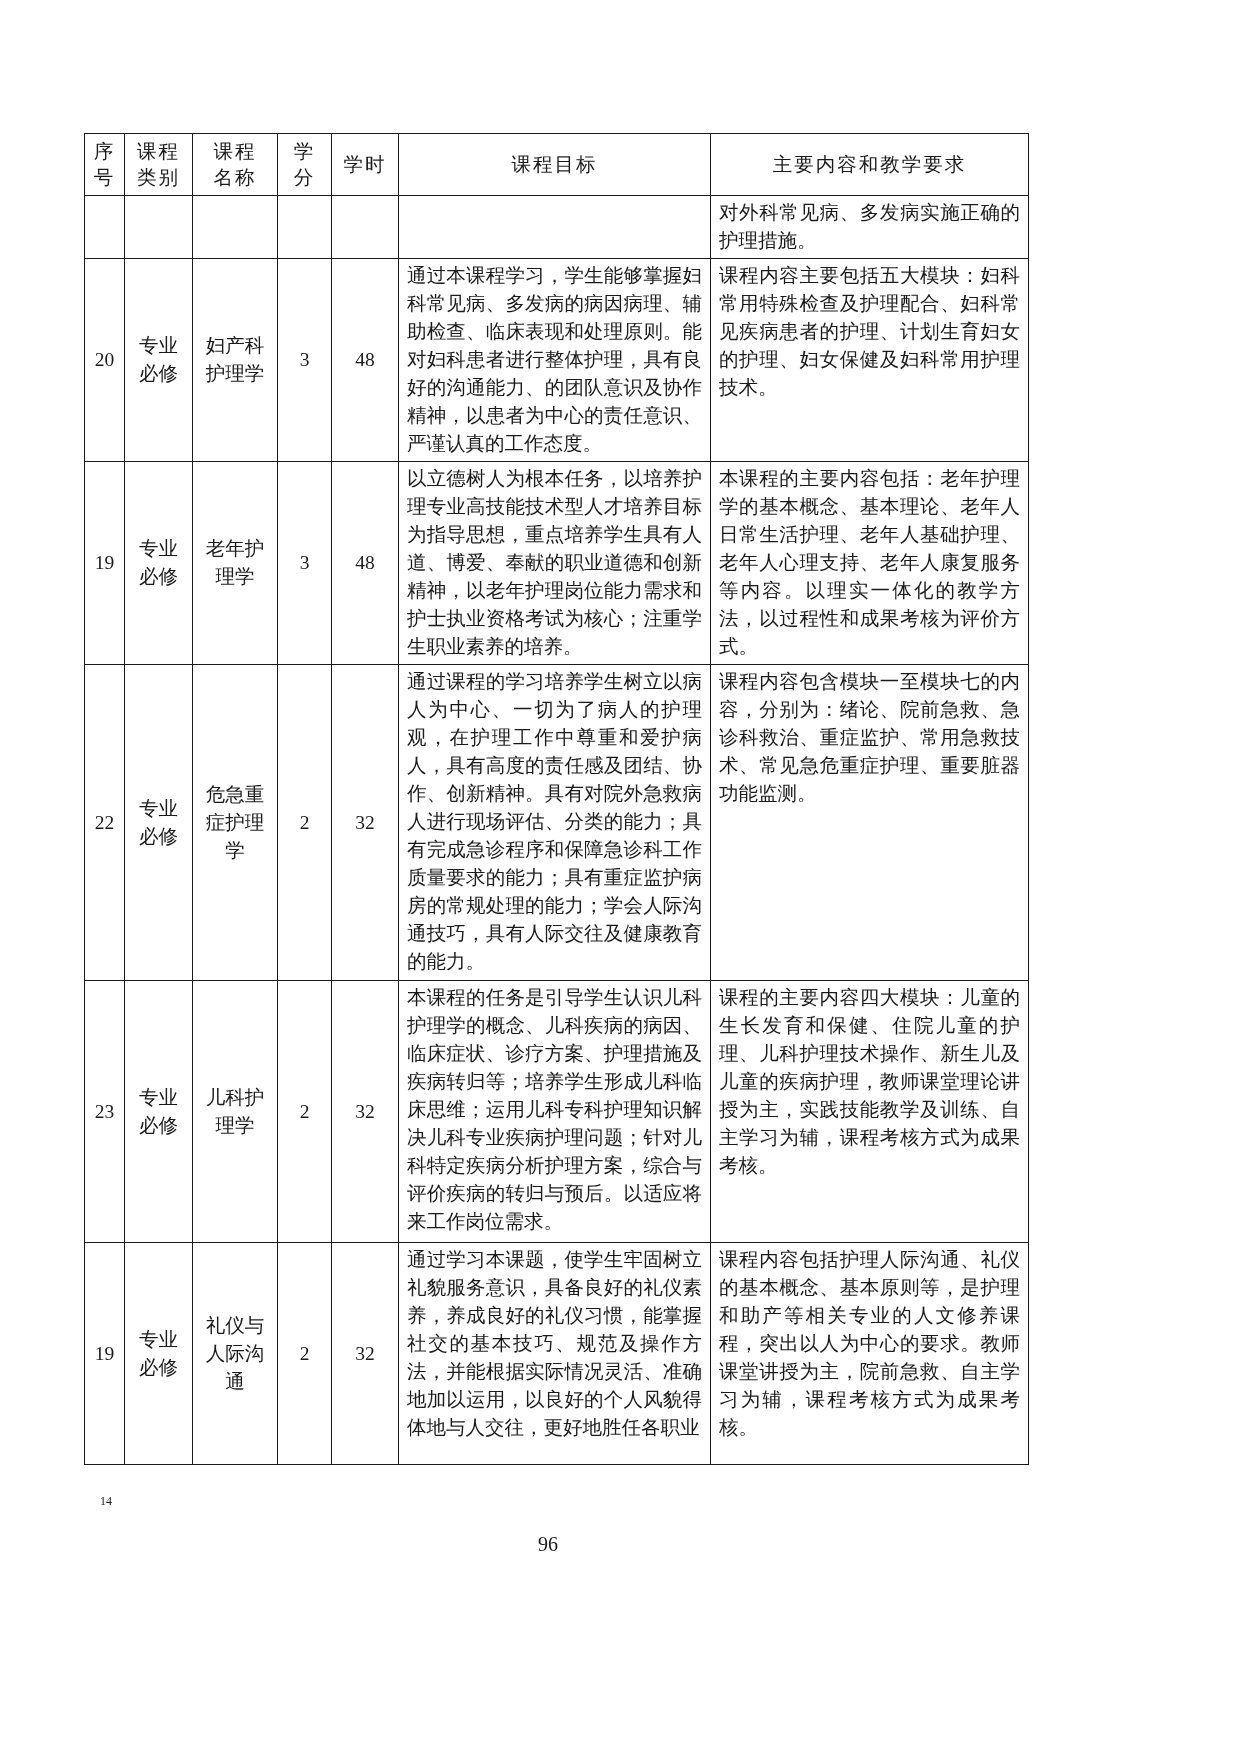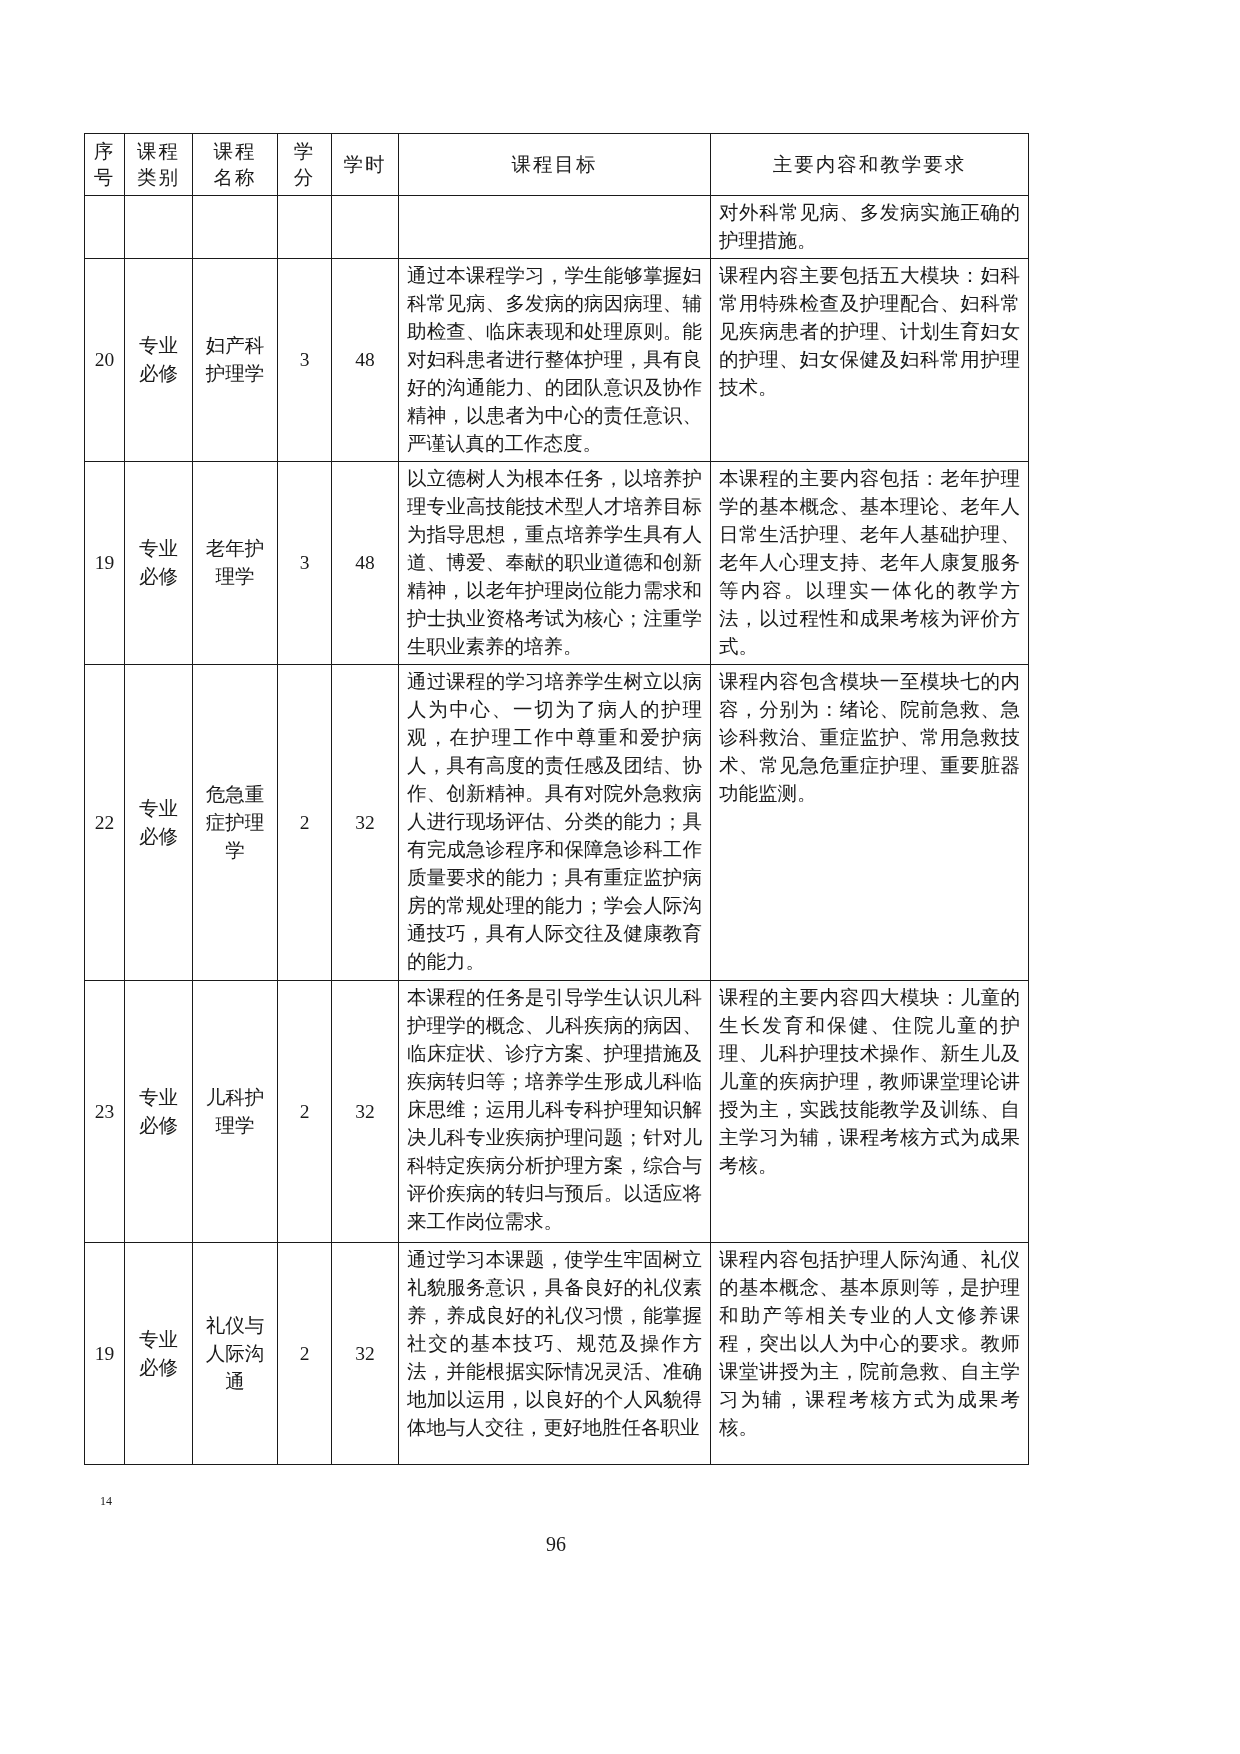--- a/index.html
+++ b/index.html
@@ -61,21 +61,21 @@
 
   .footnote {
     position: absolute;
     left: 100px;
     top: 1482px;
     font-size: 12px;
     margin-top: 12px;
   }
   .page-number {
     position: absolute;
-    left: 84px;
+    left: 76px;
     top: 1533px;
     width: 944px;
     text-align: center;
     font-size: 20px;
   }
 </style>
 </head>
 <body>
 
 <div class="sheet">

